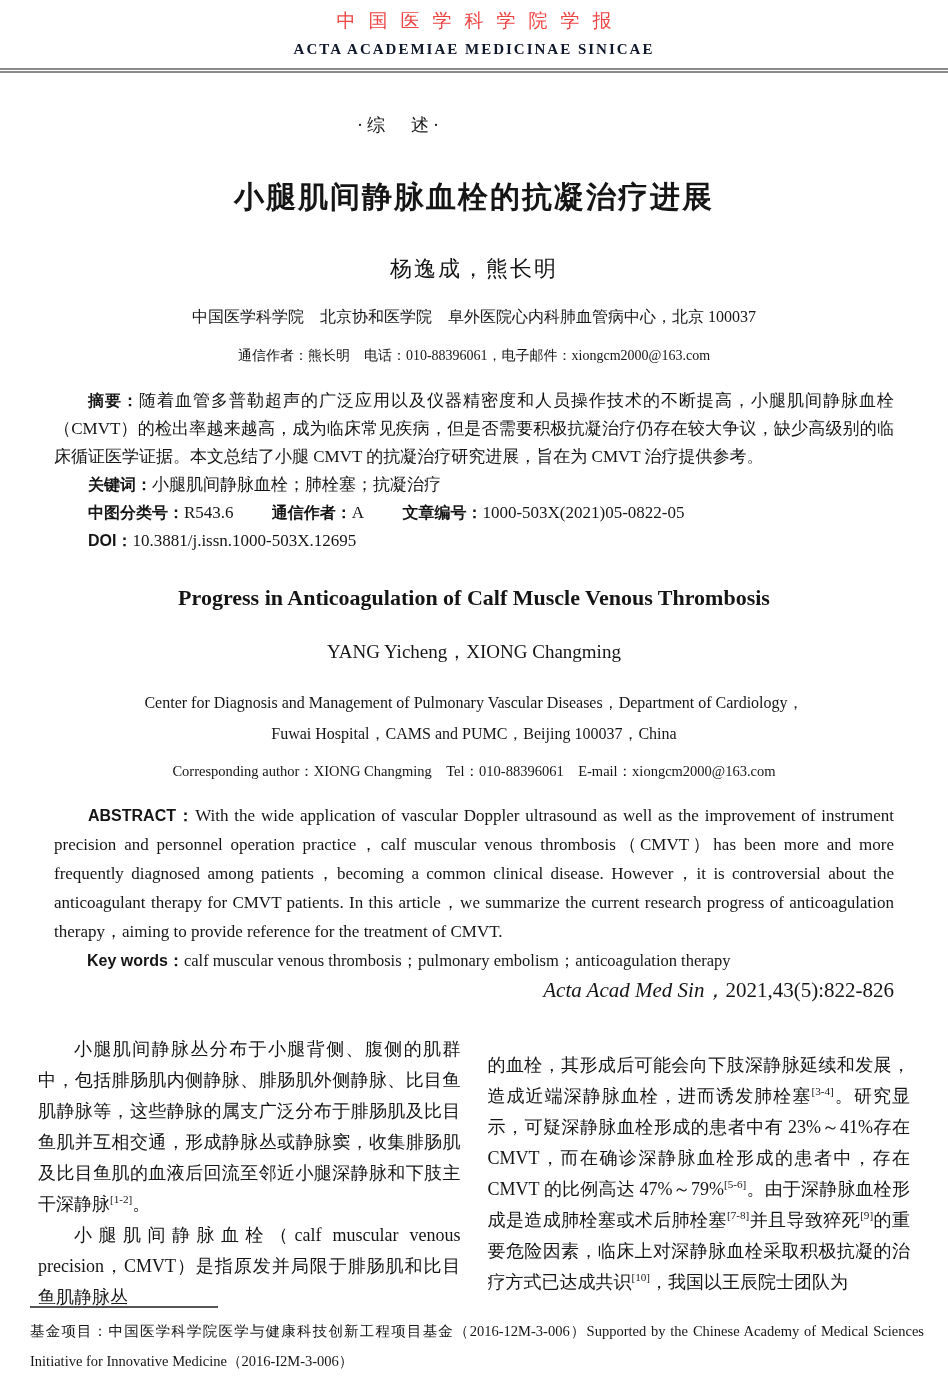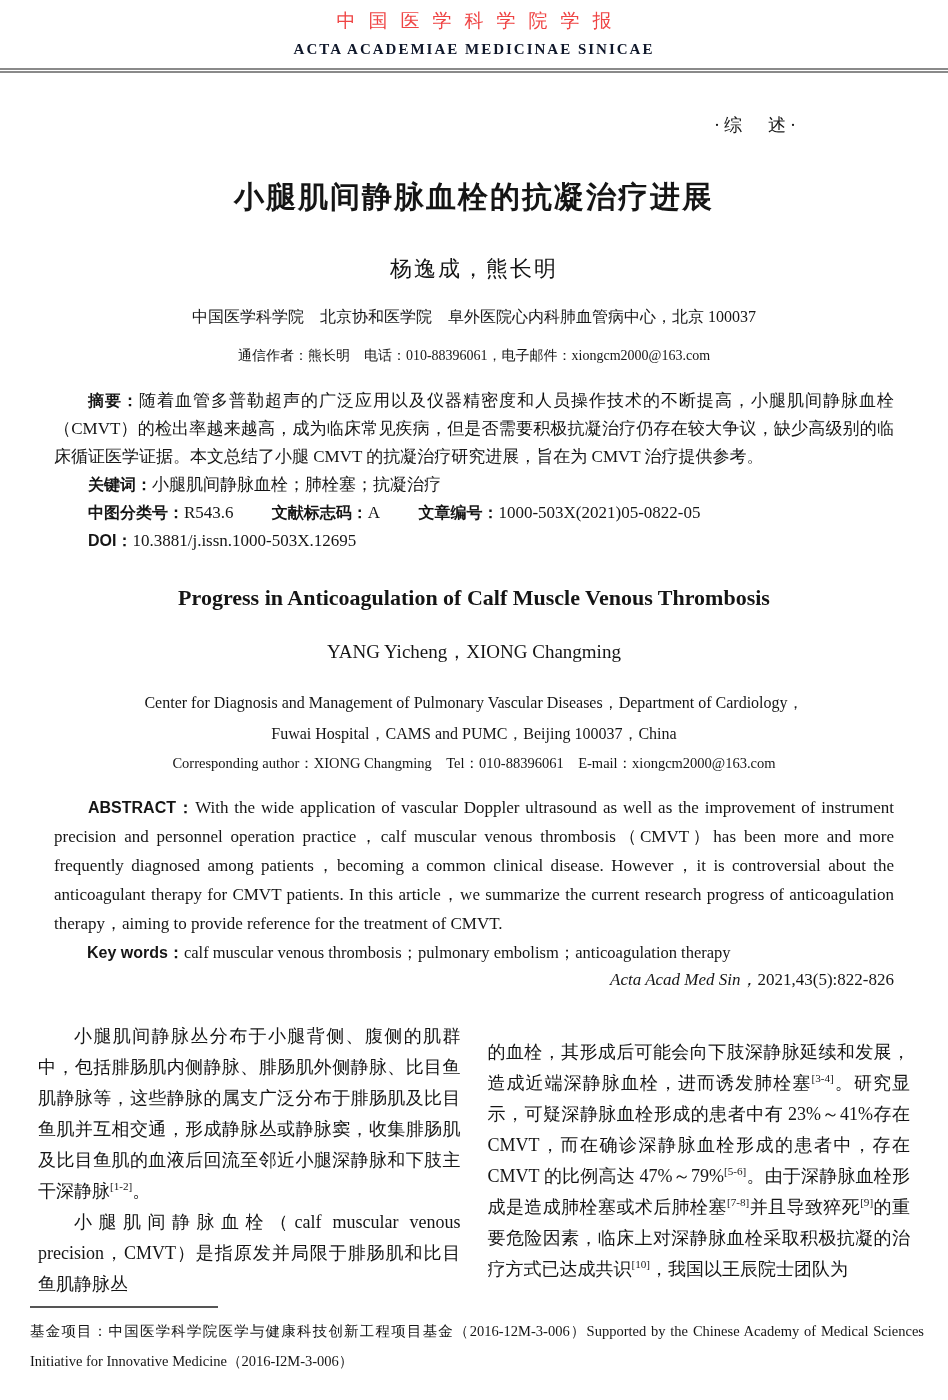--- a/index.html
+++ b/index.html
@@ -32,21 +32,21 @@
   }
   .double-rule {
     margin-top: 10px;
     height: 5px;
     border-top: 2px solid #8a8a8a;
     border-bottom: 2px solid #8a8a8a;
   }
   
   .category {
     margin-top: 40px;
-    text-align: right;
+    text-align: center;
     padding-right: 148px;
     font-size: 18px;
     letter-spacing: 4px;
   }
   
   .title-cn {
     margin-top: 40px;
     text-align: center;
     font-size: 30px;
     font-weight: bold;
@@ -96,41 +96,41 @@
     text-align: center;
     font-size: 19px;
   }
   .affil-en {
     margin-top: 22px;
     text-align: center;
     font-size: 16px;
     line-height: 31px;
   }
   .corresp-en {
-    margin-top: 5px;
+    margin-top: 13px;
     text-align: center;
     font-size: 14.5px;
   }
   .abstract-en {
     margin: 20px 54px 0 54px;
     font-size: 17px;
     line-height: 29px;
     text-align: justify;
     text-indent: 2em;
   }
   .kw-en {
     margin: 0 54px;
     font-size: 16.5px;
     line-height: 29px;
     text-indent: 2em;
   }
   .citation {
     margin: 1px 54px 0 54px;
     text-align: right;
-    font-size: 17px;
+    font-size: 21px;
   }
   .citation .jab { font-style: italic; }
   
   .columns {
     display: flex;
     gap: 27px;
     margin: 30px 38px 0 38px;
     font-size: 18px;
     line-height: 31px;
     text-align: justify;
@@ -170,21 +170,21 @@
   <div class="authors-cn">杨逸成，熊长明</div>
   <div class="affil-cn">中国医学科学院　北京协和医学院　阜外医院心内科肺血管病中心，北京 100037</div>
   <div class="corresp-cn">通信作者：熊长明　电话：010-88396061，电子邮件：xiongcm2000@163.com</div>
 
   <p class="abstract-cn"><b class="lbl">摘要：</b><span>随着血管多普勒超声的广泛应用以及仪器精密度和人员操作技术的不断提高，小腿肌间静脉血栓（CMVT）的检出率越来越高，成为临床常见疾病，但是否需要积极抗凝治疗仍存在较大争议，缺少高级别的临床循证医学证据。本文总结了小腿 CMVT 的抗凝治疗研究进展，旨在为 CMVT 治疗提供参考。</span></p>
 
   <div class="kw-line"><b class="lbl">关键词：</b><span>小腿肌间静脉血栓；肺栓塞；抗凝治疗</span></div>
 
   <div class="meta-line">
     <span class="meta-item"><b class="lbl">中图分类号：</b><span>R543.6</span></span>
-    <span class="meta-item"><b class="lbl">文献标志码：</b><span>A</span></span>
+    <span class="meta-item"><b class="lbl">通信作者：</b><span>A</span></span>
     <span class="meta-item"><b class="lbl">文章编号：</b><span>1000-503X(2021)05-0822-05</span></span>
   </div>
 
   <div class="doi-line"><b class="lbl">DOI：</b><span>10.3881/j.issn.1000-503X.12695</span></div>
 
   <h2 class="title-en">Progress in Anticoagulation of Calf Muscle Venous Thrombosis</h2>
   <div class="authors-en">YANG Yicheng，XIONG Changming</div>
   <div class="affil-en">
     <div>Center for Diagnosis and Management of Pulmonary Vascular Diseases，Department of Cardiology，</div>
     <div>Fuwai Hospital，CAMS and PUMC，Beijing 100037，China</div>

